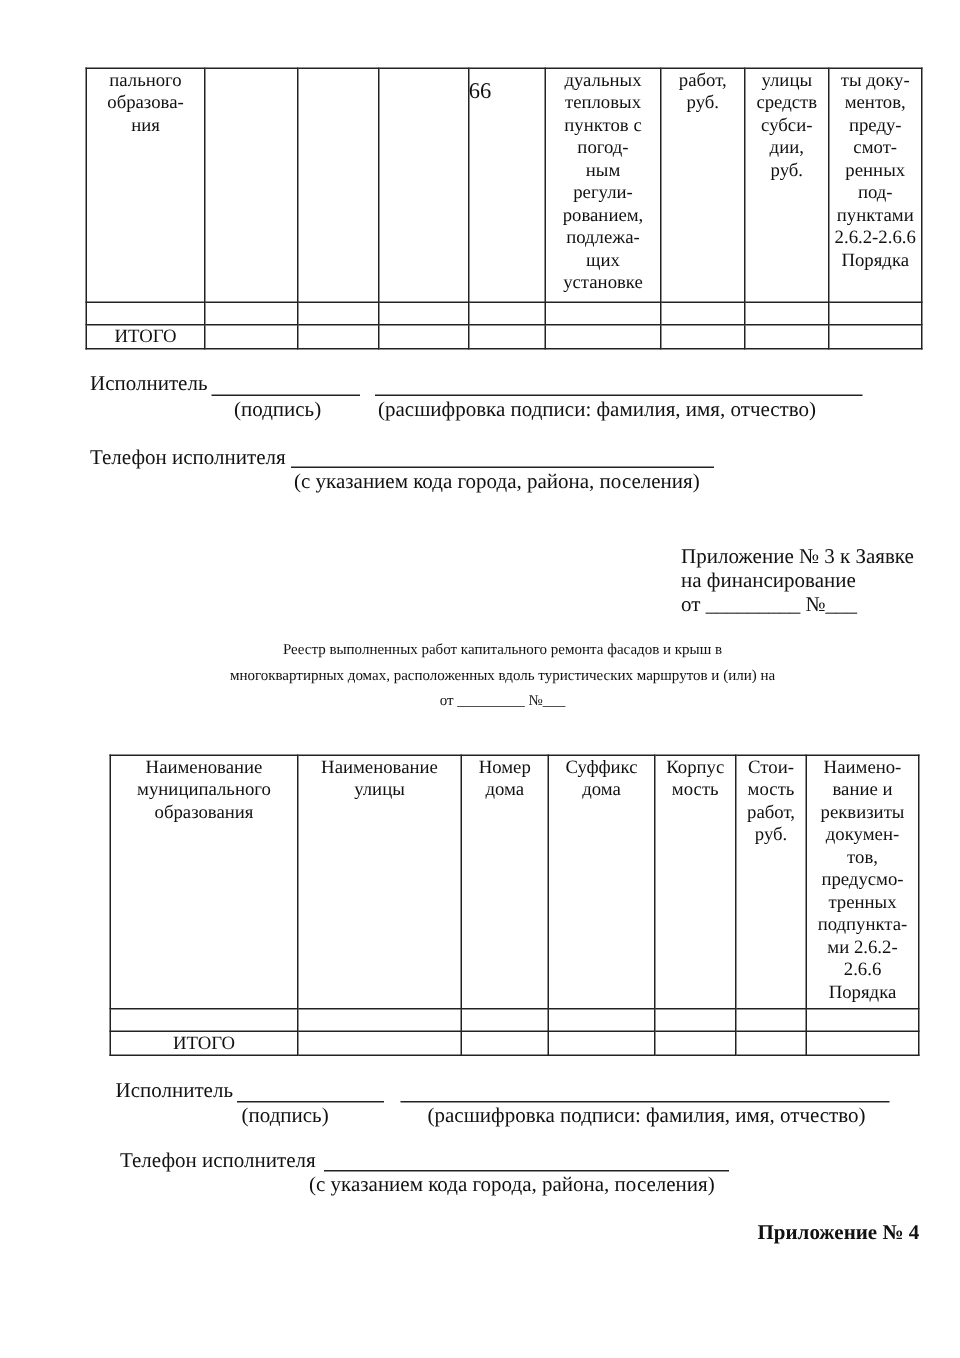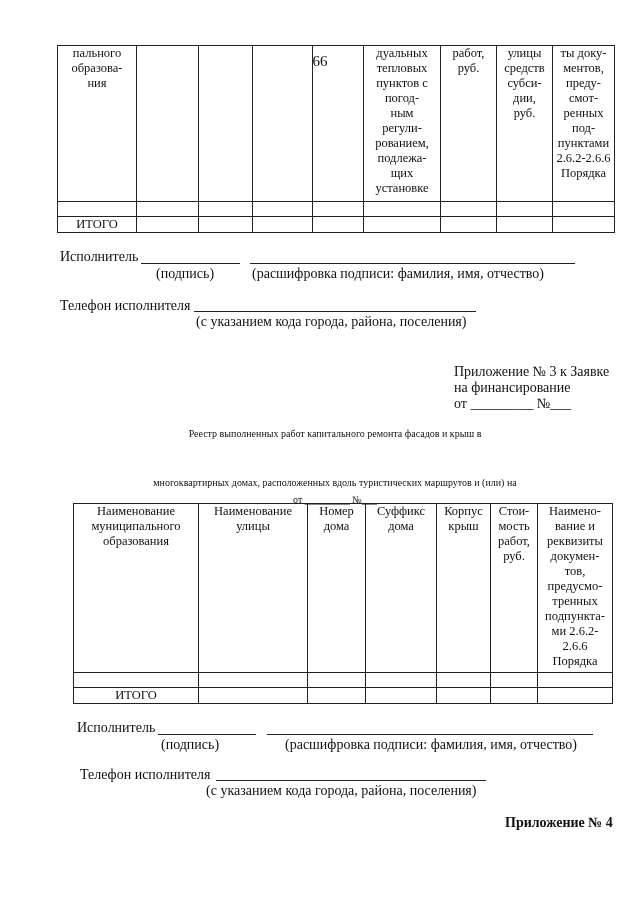--- a/index.html
+++ b/index.html
@@ -108,21 +108,21 @@
 <div class="txt" style="left:60px; top:298px;">Телефон исполнителя</div>
 <div class="line" style="left:194px; top:311px; width:282px;"></div>
 <div class="txt" style="left:196px; top:314px;">(с указанием кода города, района, поселения)</div>
 
 <div class="txt" style="left:454px; top:364px;">Приложение № 3 к Заявке</div>
 <div class="txt" style="left:454px; top:380px;text-align:right;">на финансирование</div>
 <div class="txt" style="left:454px; top:396px;">от _________ №___</div>
 
 <div class="center-block" style="left:70px; top:425px; width:530px;">
   <div>Реестр выполненных работ капитального ремонта фасадов и крыш в</div>
-  <div style="white-space:nowrap; margin-left:-20px; margin-right:-20px;margin-top:32px;">многоквартирных домах, расположенных вдоль туристических маршрутов и (или) на</div>
+  <div style="white-space:nowrap; margin-left:-20px; margin-right:-20px;">многоквартирных домах, расположенных вдоль туристических маршрутов и (или) на</div>
   <div>от _________ №___</div>
 </div>
 
 <table class="grid" style="left:73px; top:503px; width:539px;">
   <colgroup>
     <col style="width:125px">
       <col style="width:109px">
       <col style="width:58px">
       <col style="width:71px">
     <col style="width:54px">
@@ -134,21 +134,21 @@
     <td class="hdr">Наименование
 муниципального
 образования</td>
     <td class="hdr">Наименование
 улицы</td>
     <td class="hdr">Номер
 дома</td>
     <td class="hdr">Суффикс
 дома</td>
     <td class="hdr">Корпус
-крыш</td>
+мость</td>
     <td class="hdr">Стои-
 мость
 работ,
 руб.</td>
     <td class="hdr">Наимено-
 вание и
 реквизиты
 докумен-
 тов,
 предусмо-

